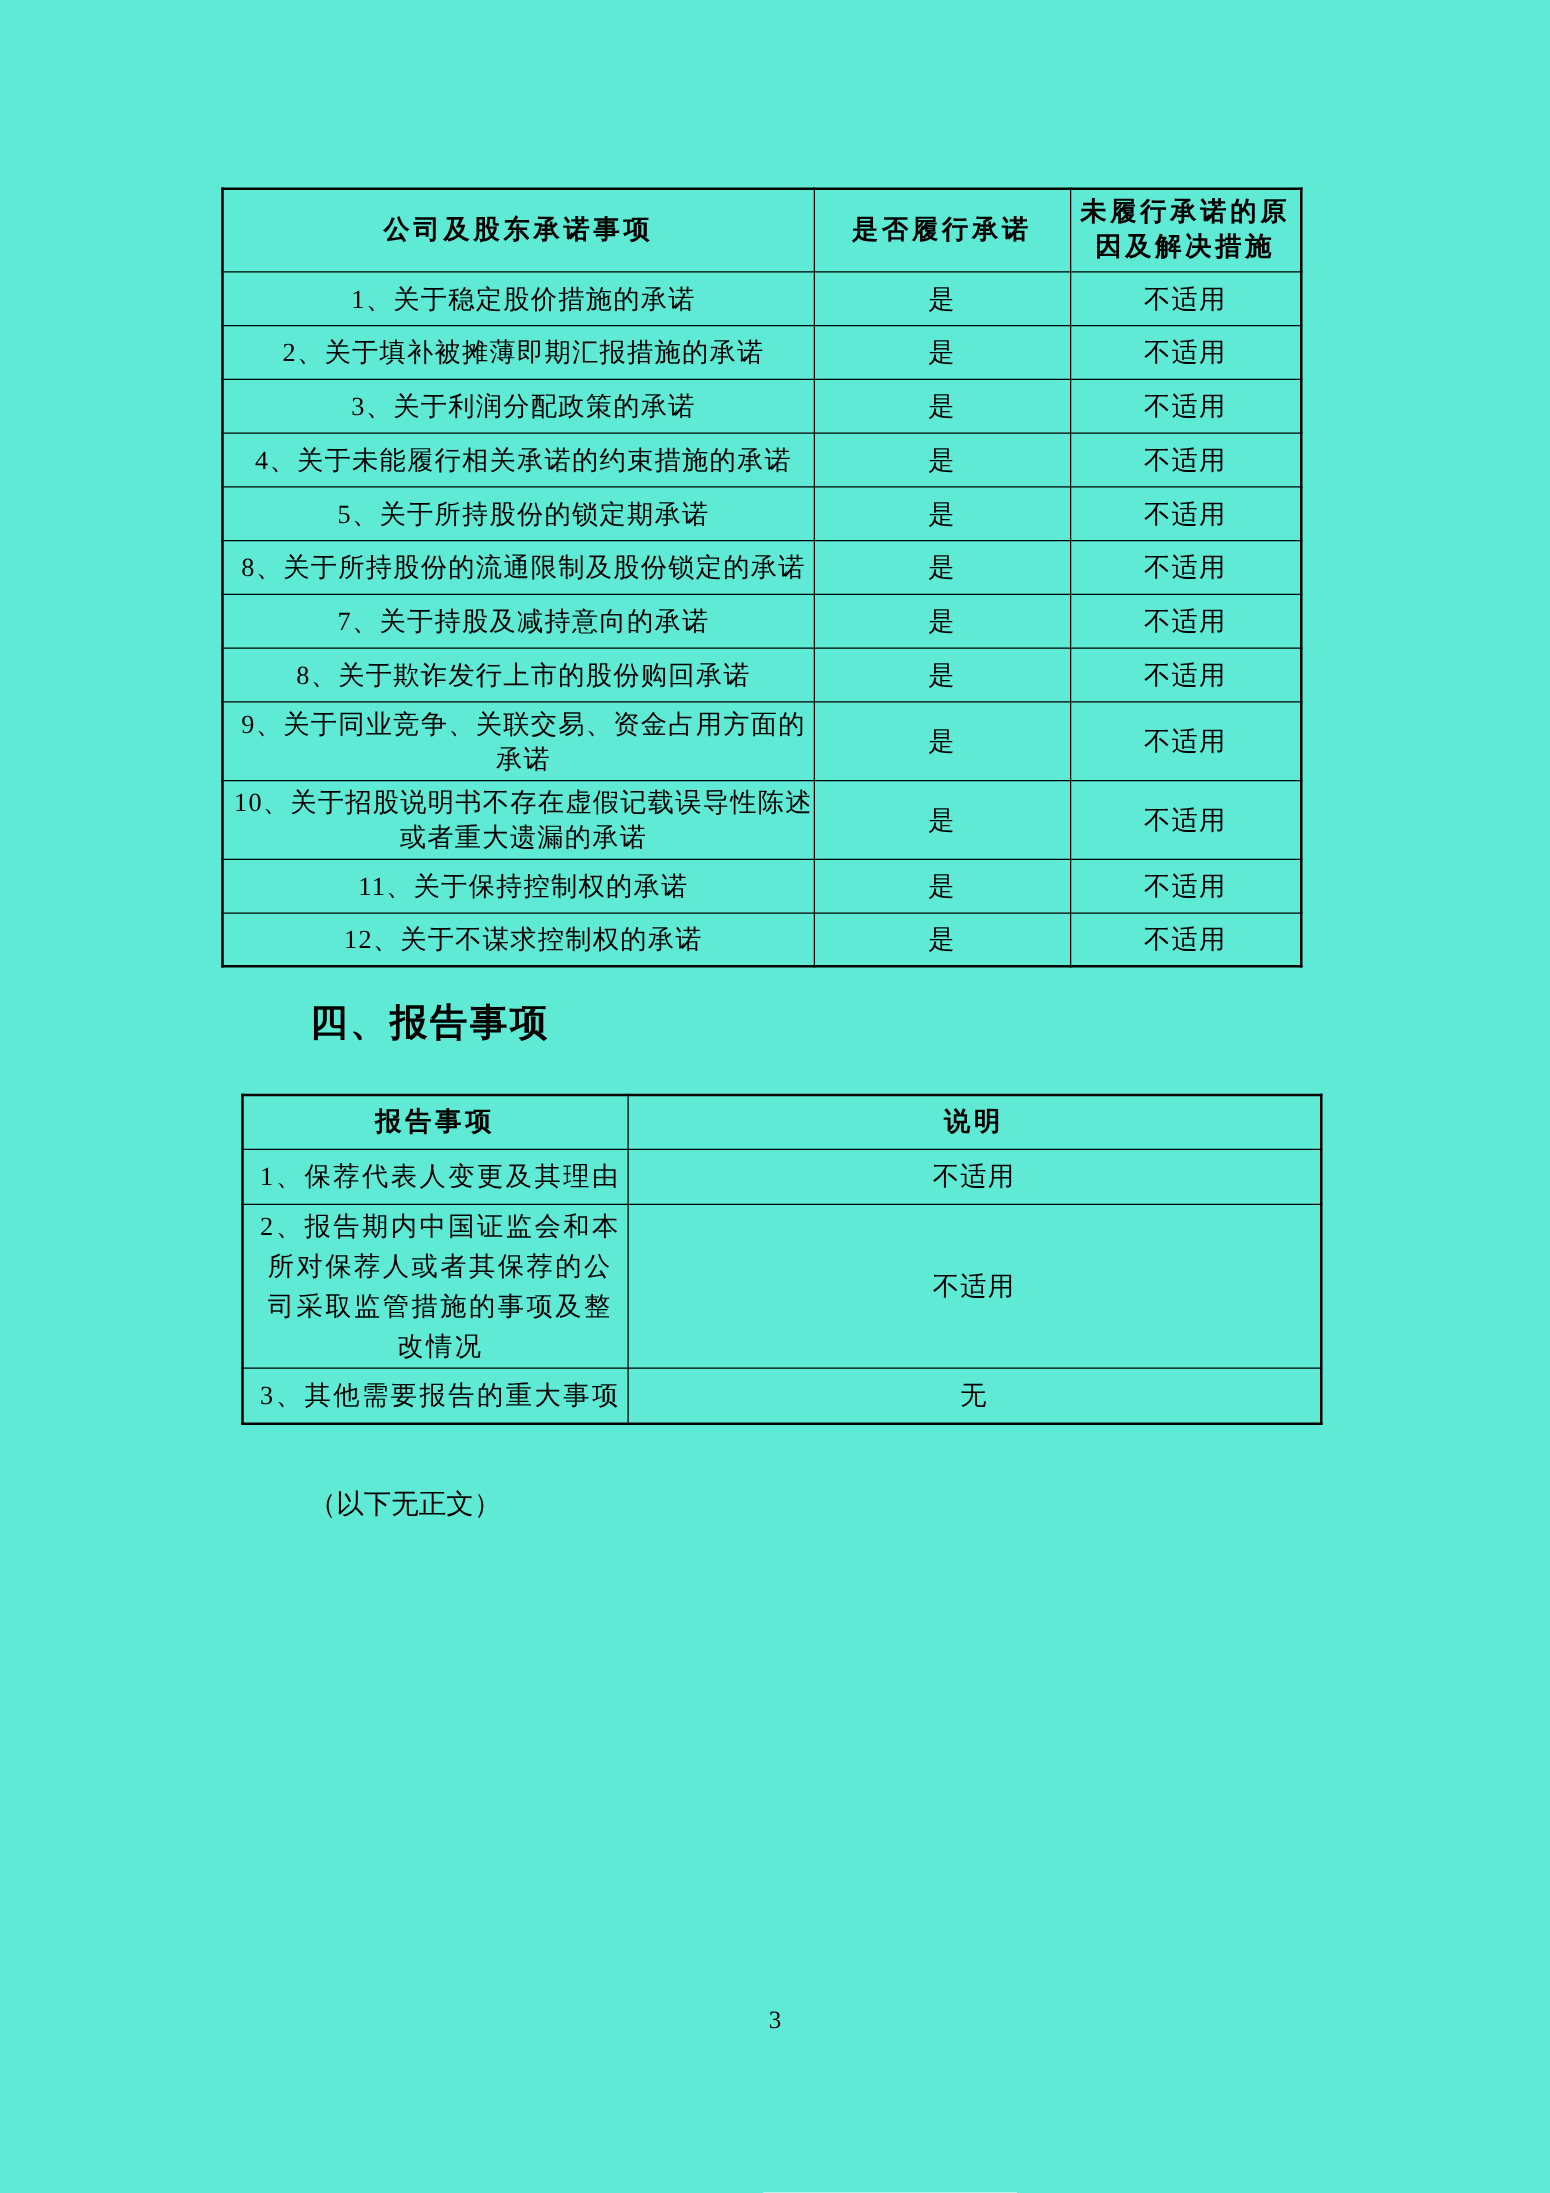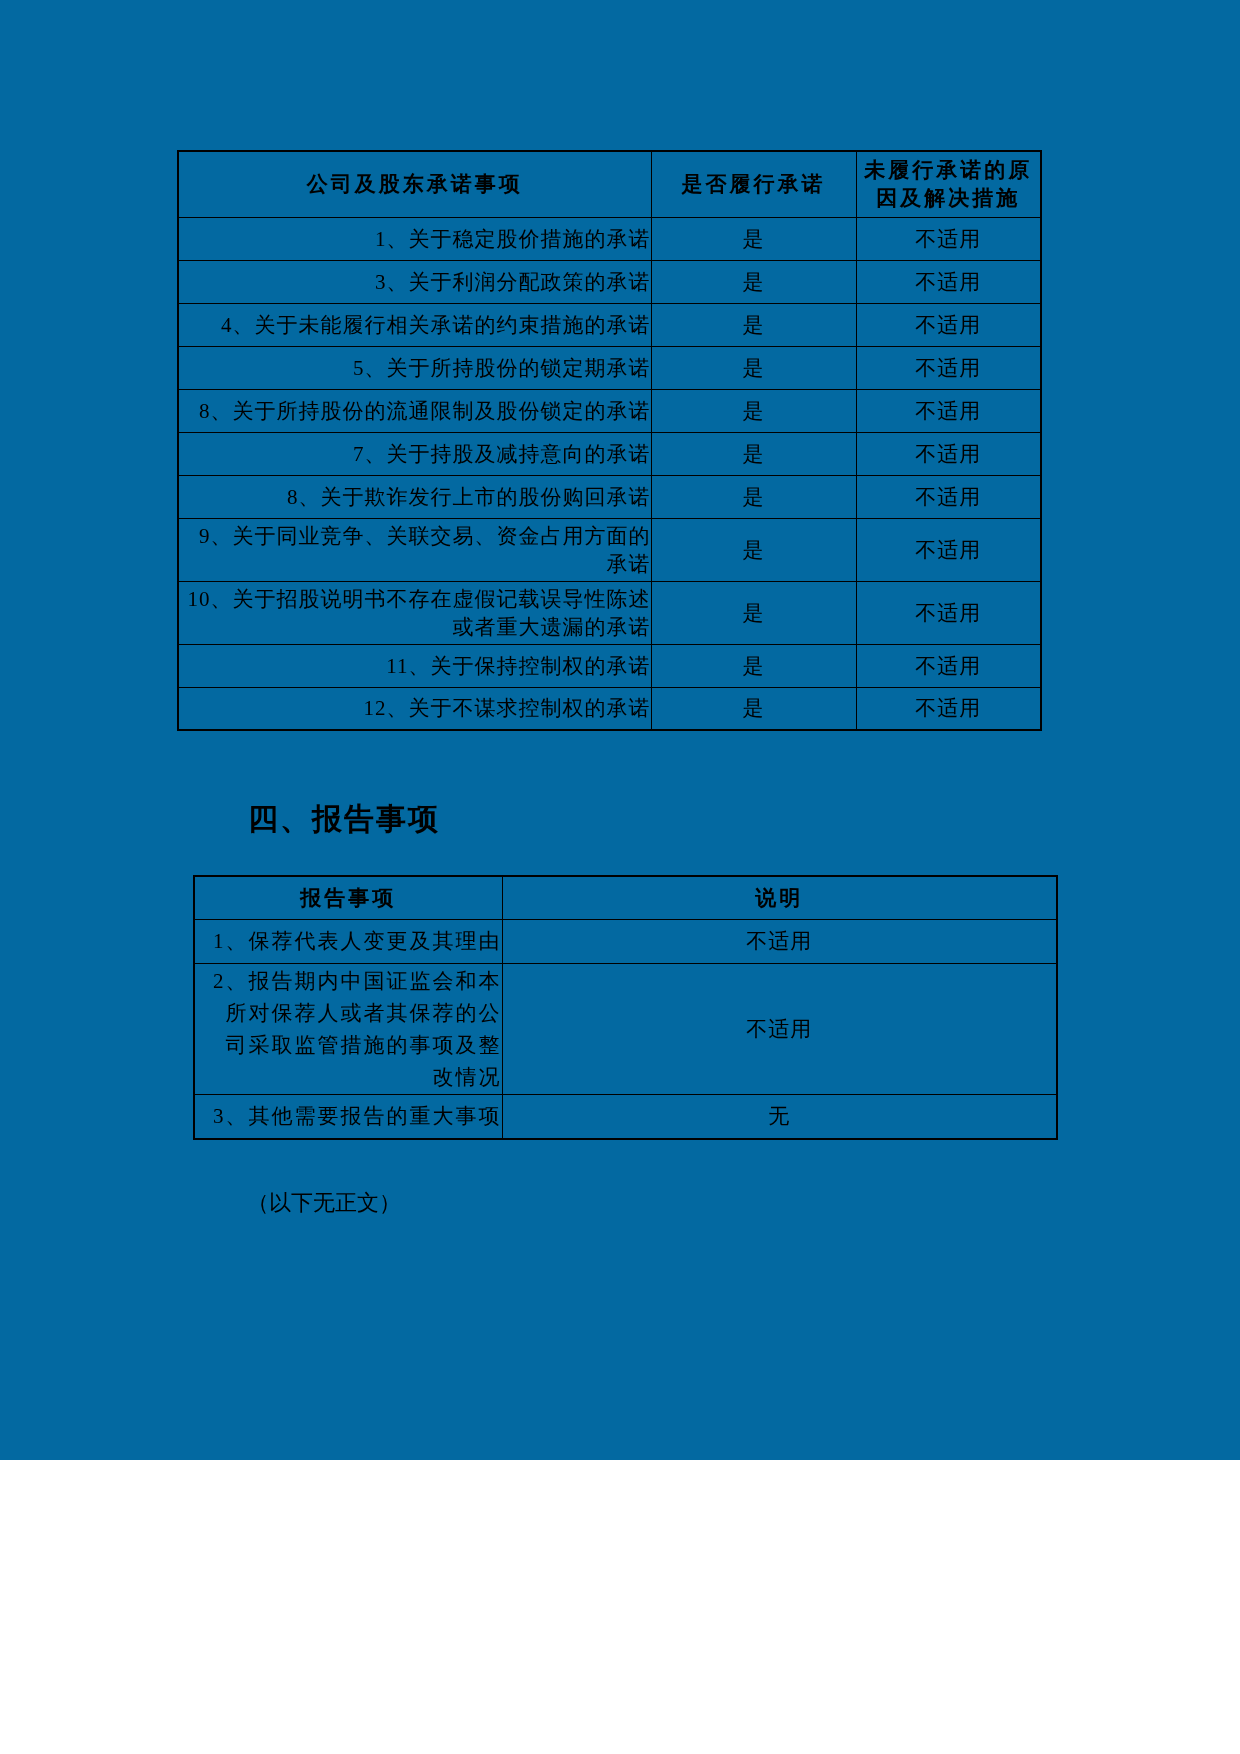--- a/index.html
+++ b/index.html
@@ -1,20 +1,20 @@
 <!DOCTYPE html>
 <html><head>
 <meta charset="utf-8">
 <style>
   html, body { margin: 0; padding: 0; background: #ffffff; }
   .page {
     position: relative;
     width: 1240px;
-    height: 1460px;
-    background: #0369a1;
+    height: 1754px;
+    background: #5eead4;
     color: #000000;
     font-family: "Liberation Serif", "DejaVu Serif", serif;
     overflow: hidden;
   }
 
   table {
     position: absolute;
     left: 177px;
     border-collapse: collapse;
     table-layout: fixed;
@@ -30,21 +30,21 @@
     font-family: "Liberation Sans", "DejaVu Sans", sans-serif;
     font-weight: bold;
     font-size: 21px;
     text-align: center;
     letter-spacing: 3px;
     line-height: 28px;
     white-space: pre;
   }
   td { font-size: 21px; }
   td.item {
-    text-align: right;
+    text-align: center;
     padding: 0 0 0 8px;
     line-height: 28px;
     letter-spacing: 1px;
     white-space: pre;
   }
   td.ctr { text-align: center; letter-spacing: 1px; }
 
   
   #t1 { top: 150px; width: 863px; }
   #t1 .c1 { width: 473px; }
@@ -111,20 +111,25 @@
 因及解决措施</th>
       </tr>
     </thead>
     <tbody>
       <tr class="sr">
         <td class="item">1、关于稳定股价措施的承诺</td>
         <td class="ctr">是</td>
         <td class="ctr">不适用</td>
       </tr>
       <tr class="sr">
+        <td class="item">2、关于填补被摊薄即期汇报措施的承诺</td>
+        <td class="ctr">是</td>
+        <td class="ctr">不适用</td>
+      </tr>
+      <tr class="sr">
         <td class="item">3、关于利润分配政策的承诺</td>
         <td class="ctr">是</td>
         <td class="ctr">不适用</td>
       </tr>
       <tr class="sr">
         <td class="item">4、关于未能履行相关承诺的约束措施的承诺</td>
         <td class="ctr">是</td>
         <td class="ctr">不适用</td>
       </tr>
       <tr class="sr">

